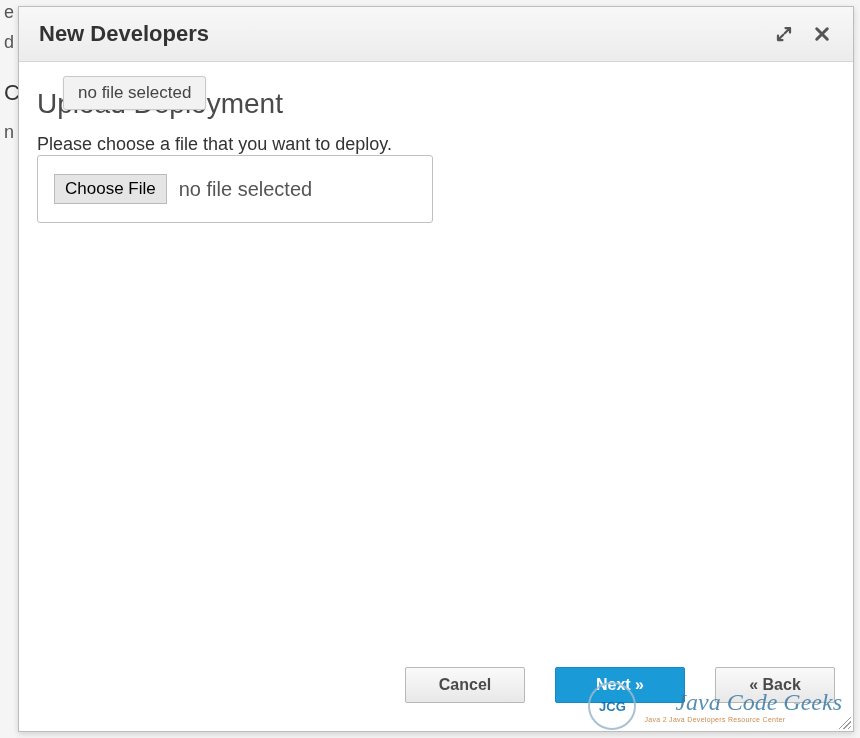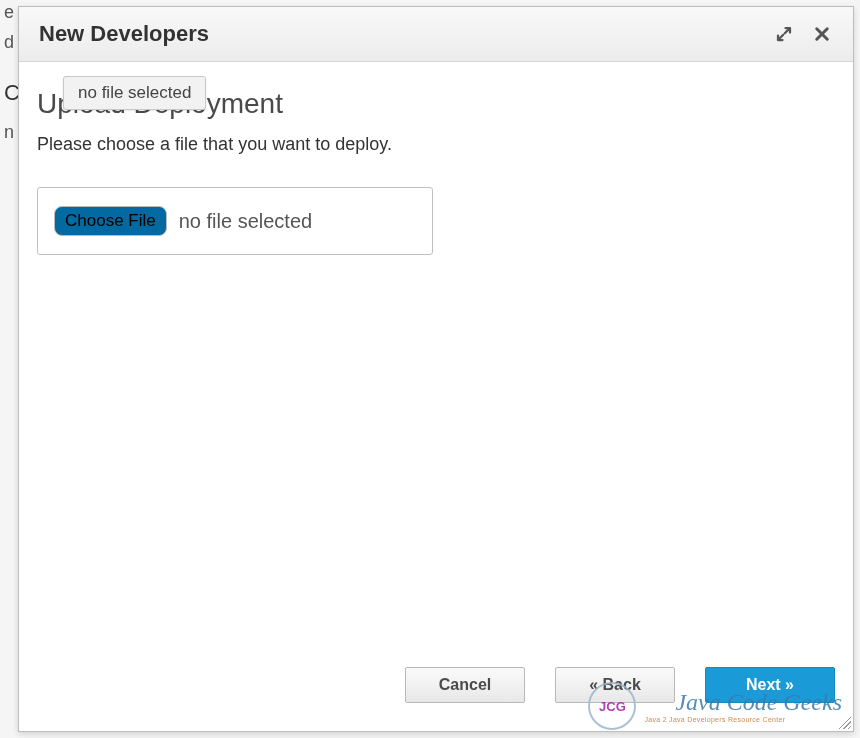--- a/index.html
+++ b/index.html
@@ -95,35 +95,34 @@
     }
     .section-title {
       font-size: 28px;
       color: #4a4a4a;
       font-weight: 400;
       margin-bottom: 14px;
     }
     .section-desc {
       font-size: 18px;
       color: #333;
-      margin-bottom: 32px;
     }
     .file-box {
       border: 1px solid #c0c0c0;
       border-radius: 3px;
       padding: 18px 16px;
       width: 396px;
       display: flex;
       align-items: center;
       gap: 12px;
     }
     .choose-file-btn {
-      background: #0369a1;
+      background: #e5e5e5;
       border: 1px solid #bbb;
-      border-radius: 8px;
+      border-radius: 0;
       padding: 4px 10px;
       font-size: 17px;
       cursor: pointer;
       font-family: inherit;
     }
     .file-status {
       font-size: 20px;
       color: #555;
     }
     .modal-footer {
@@ -186,21 +185,21 @@
     }
     .watermark-circle {
       width: 48px;
       height: 48px;
       border: 2px solid #9bb8cc;
       border-radius: 50%;
       display: flex;
       align-items: center;
       justify-content: center;
       font-size: 13px;
-      color: #a21caf;
+      color: #0369a1;
       font-weight: bold;
       position: relative;
     }
     .watermark-text {
       display: flex;
       flex-direction: column;
       line-height: 1;
     }
     .watermark-main {
       font-family: Georgia, serif;
@@ -249,22 +248,22 @@
     <p class="section-desc">Please choose a file that you want to deploy.</p>
 
     <div class="file-box">
       <button class="choose-file-btn">Choose File</button>
       <span class="file-status">no file selected</span>
     </div>
   </div>
 
   <div class="modal-footer">
     <button class="btn btn-default">Cancel</button>
+    <button class="btn btn-primary">Next »</button>
     <button class="btn btn-default">« Back</button>
-    <button class="btn btn-primary">Next »</button>
   </div>
 
   <div class="resize-handle"></div>
 </div>
 
 <div class="watermark">
   <div class="watermark-circle">JCG</div>
   <div class="watermark-text">
     <span class="watermark-main">Java Code Geeks</span>
     <span class="watermark-sub">Java 2 Java Developers Resource Center</span>

